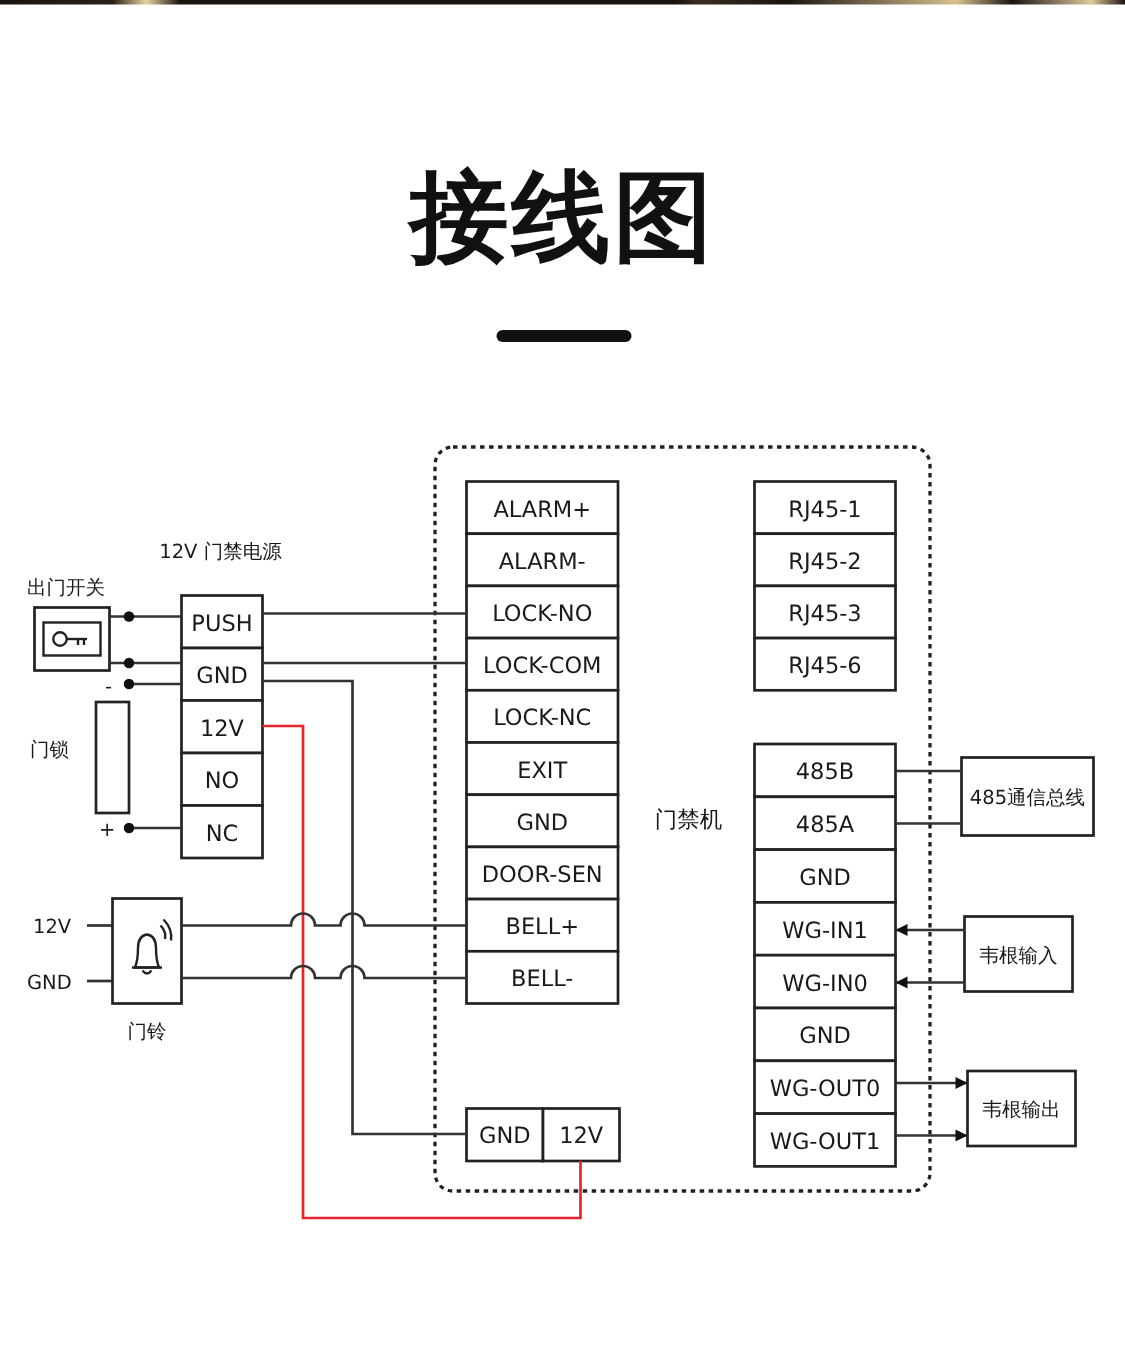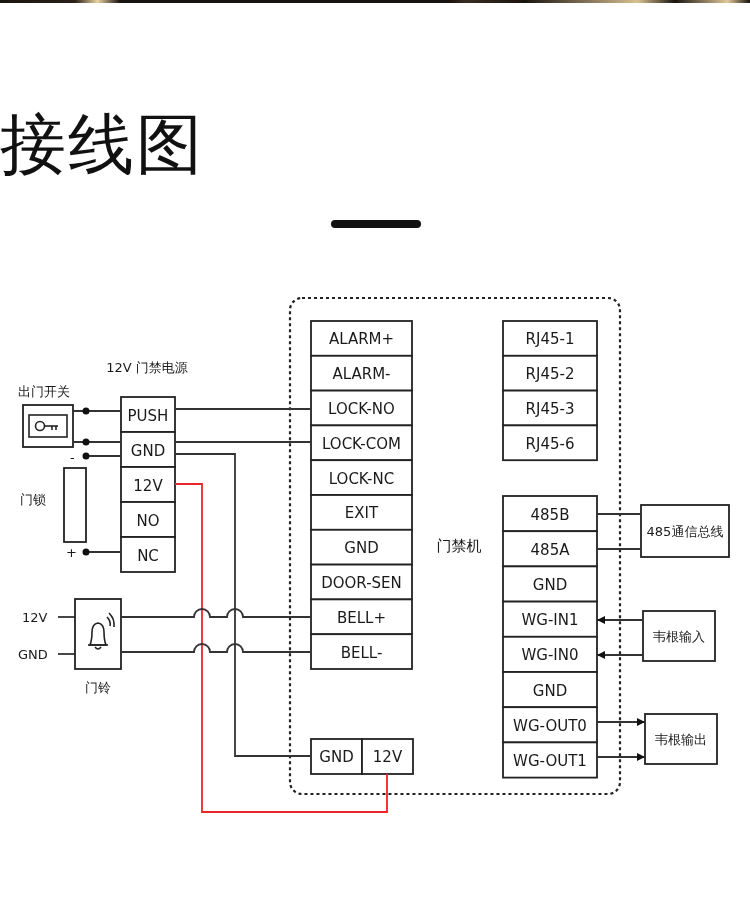--- a/index.html
+++ b/index.html
@@ -1,21 +1,21 @@
 <!DOCTYPE html>
 <html><head>
   <meta charset="utf-8">
   <style>
     html, body { margin: 0; padding: 0; background: #ffffff; }
     body { width: 750px; height: 901px; position: relative; overflow: hidden;
            font-family: "DejaVu Sans", "Liberation Sans", sans-serif; color: #1a1a1a; }
     .topbar { position: absolute; left: 0; top: 0; width: 750px; height: 3px;
               background: linear-gradient(90deg, #1a1410 0%, #2a2018 10%, #e8d2a0 13%, #1a1410 16%, #1a1410 60%, #3a2c20 62%, #1a1410 70%, #d8c090 85%, #1a1410 90%, #e0c898 97%, #1a1410 100%); }
-    .title { position: absolute; left: 0; width: 750px; top: 105px; 
-             font-size: 66px; font-weight: normal; letter-spacing: 2px; color: #111; line-height: 80px; }
+    .title { position: absolute; left: 0; width: 750px; top: 105px; text-align: center;
+             font-size: 66px; font-weight: bold; letter-spacing: 2px; color: #111; line-height: 80px; }
     .title-bar { position: absolute; left: 331px; top: 220px; width: 90px; height: 8px;
                  background: #111; border-radius: 4px; }
     svg text { font-family: "DejaVu Sans", "Liberation Sans", sans-serif; fill: #1a1a1a; }
     .lbl { font-size: 15px; }
     .lbl-sm { font-size: 13px; }
   </style>
 </head>
 <body>
 
 <div class="topbar"></div>

